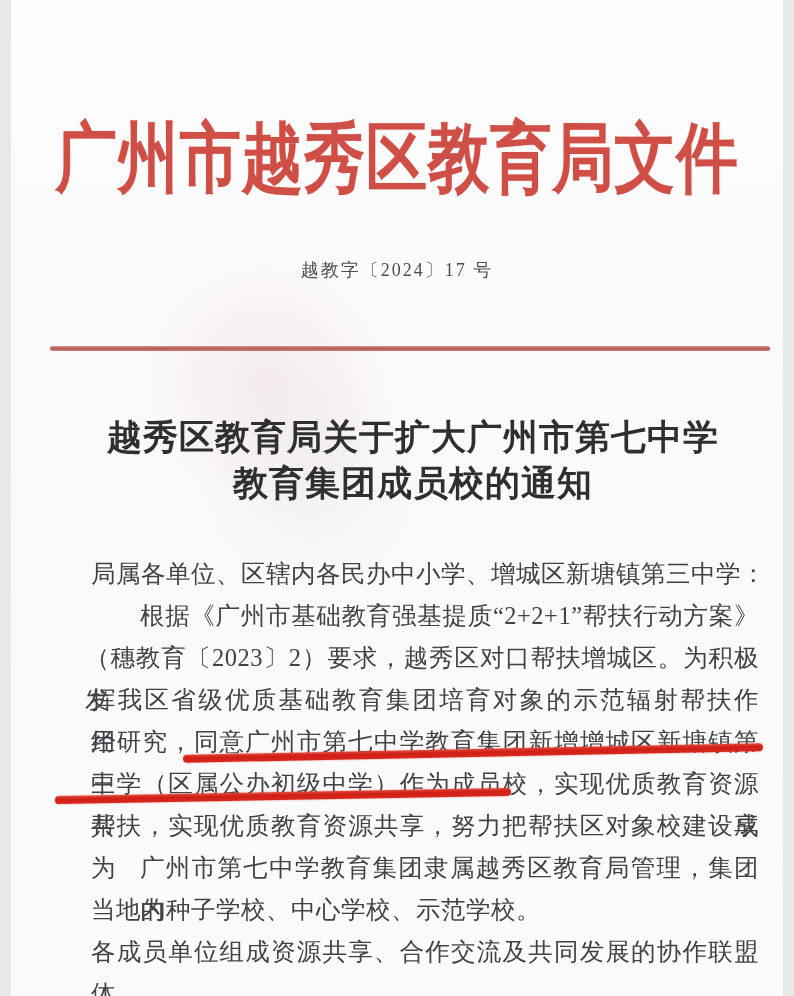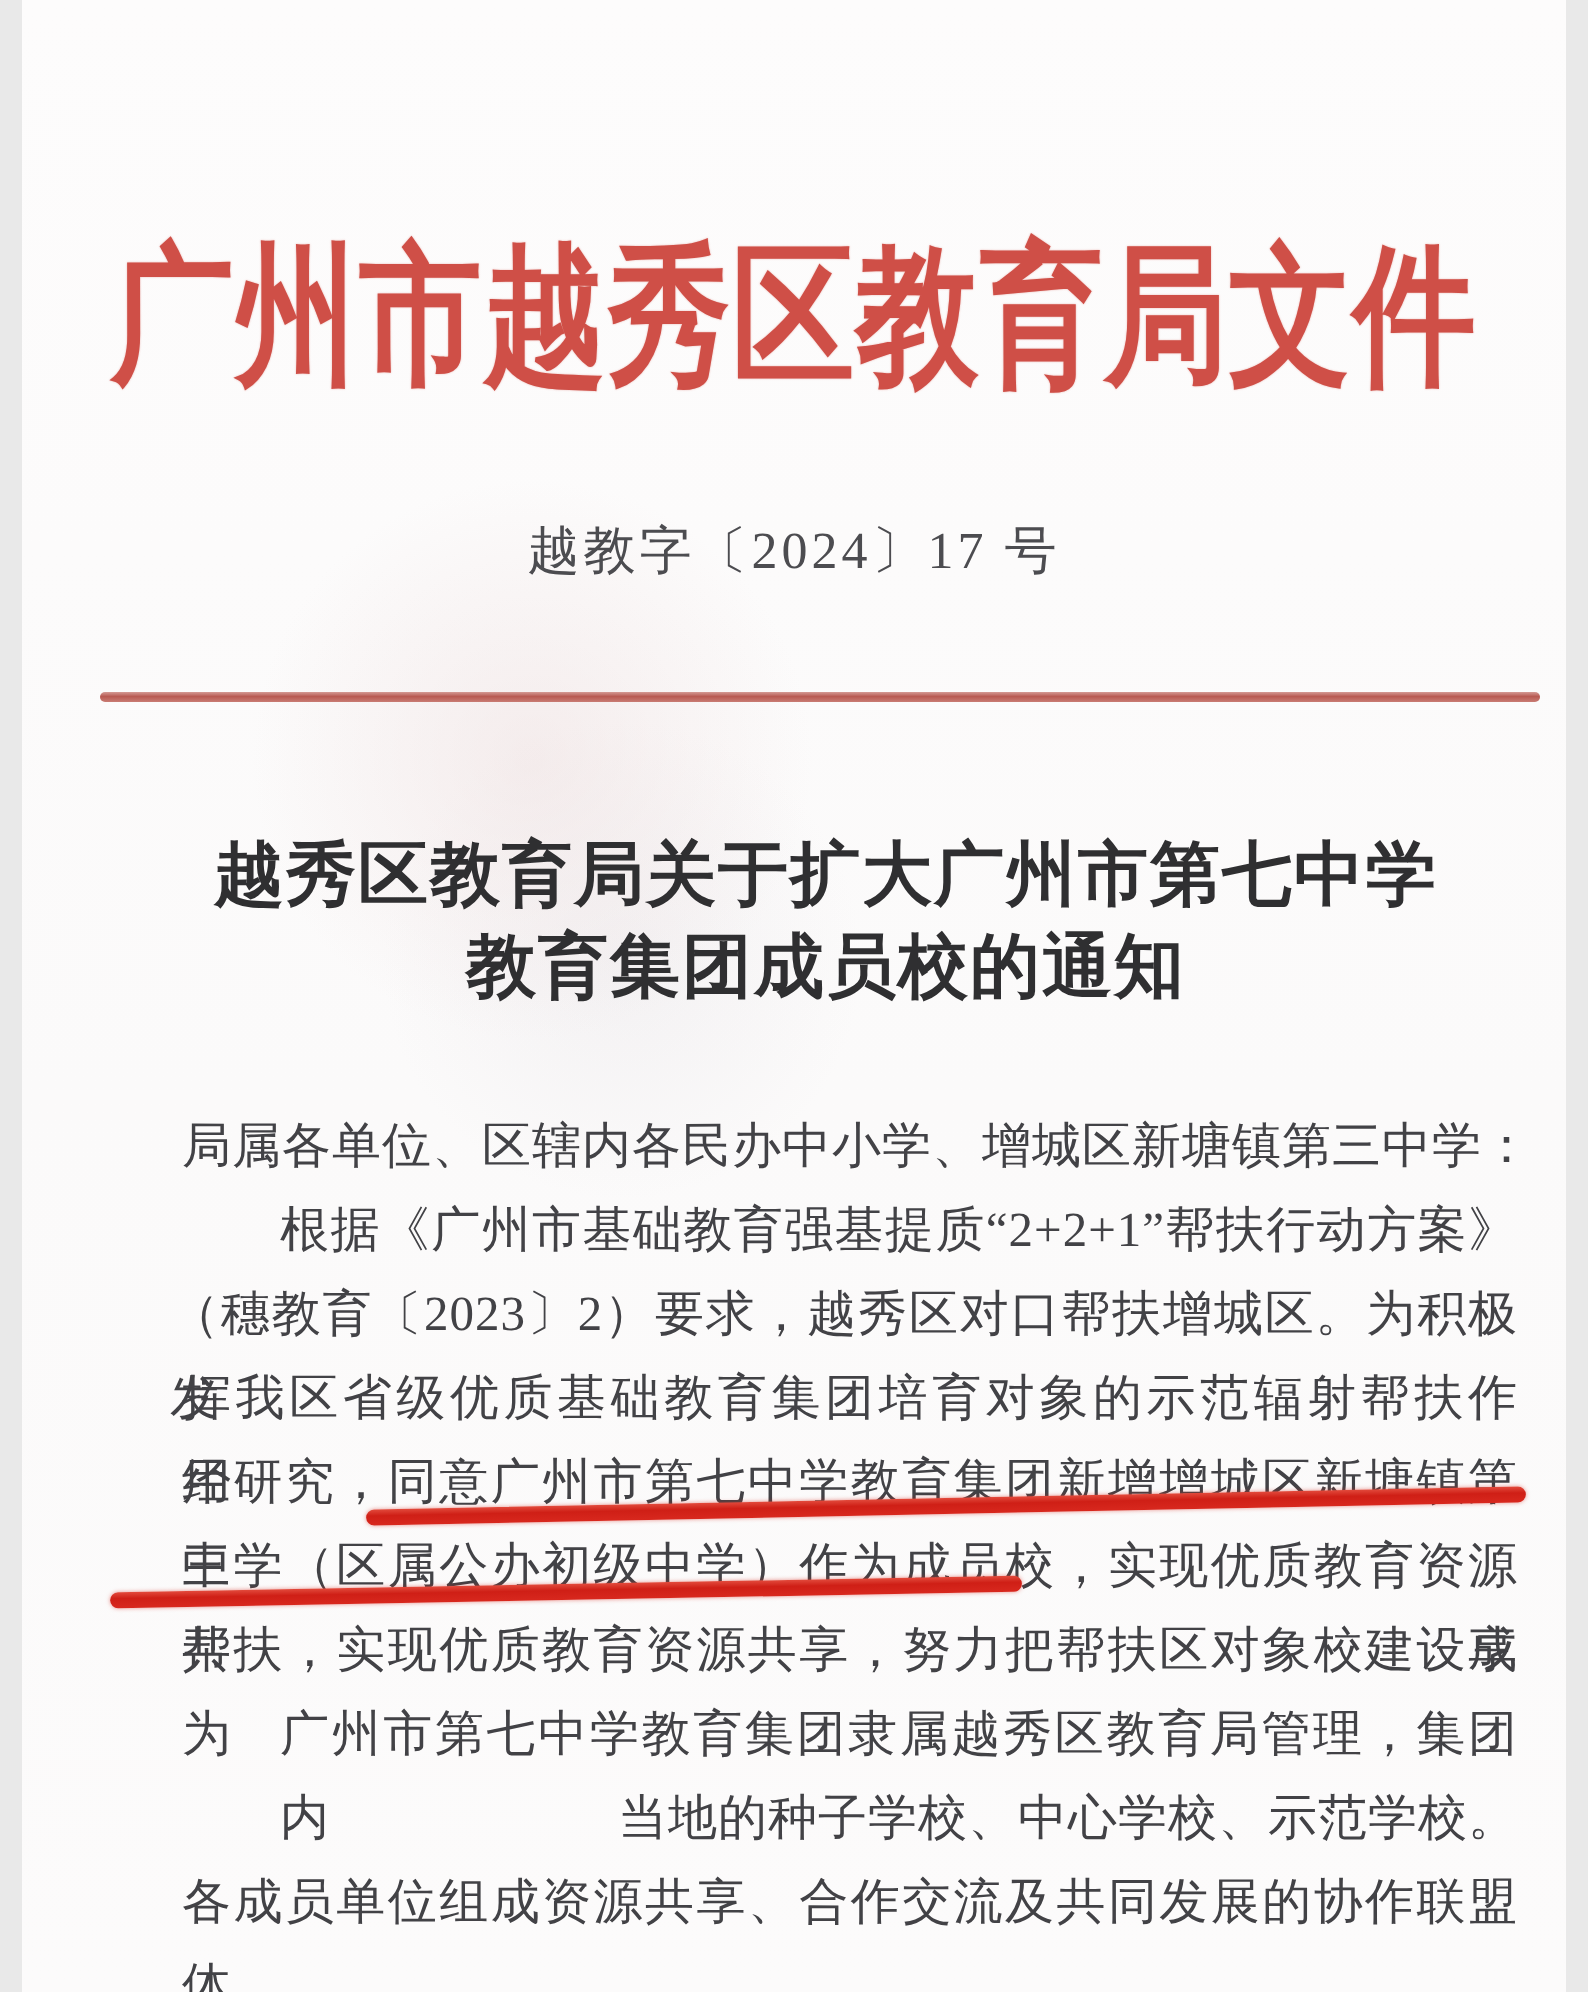--- a/index.html
+++ b/index.html
@@ -39,21 +39,21 @@
     white-space: nowrap;
     text-shadow: 0 0 1px rgba(207,79,71,0.45);
   }
 
   .doc-number {
     position: absolute;
     top: 258px;
     left: 0;
     width: 100%;
     text-align: center;
-    font-size: 26px;
+    font-size: 18px;
     color: #4c4c50;
     letter-spacing: 2px;
   }
 
   .red-rule {
     position: absolute;
     top: 346px;
     left: 39px;
     width: 720px;
     height: 5px;
@@ -82,21 +82,21 @@
     left: 80px;
     width: 668px;
     font-size: 24.5px;
     color: #424246;
     letter-spacing: 0.5px;
   }
   .body-line {
     height: 42px;
     line-height: 42px;
     white-space: nowrap;
-    text-align: right;
+    text-align: left;
   }
   .body-line.justify {
     white-space: normal;
     text-align: justify;
     text-align-last: justify;
     text-justify: inter-character;
     word-break: break-all;
   }
   .body-line.indent { padding-left: 49px; }
   .body-line.hang { margin-left: -6px; }

